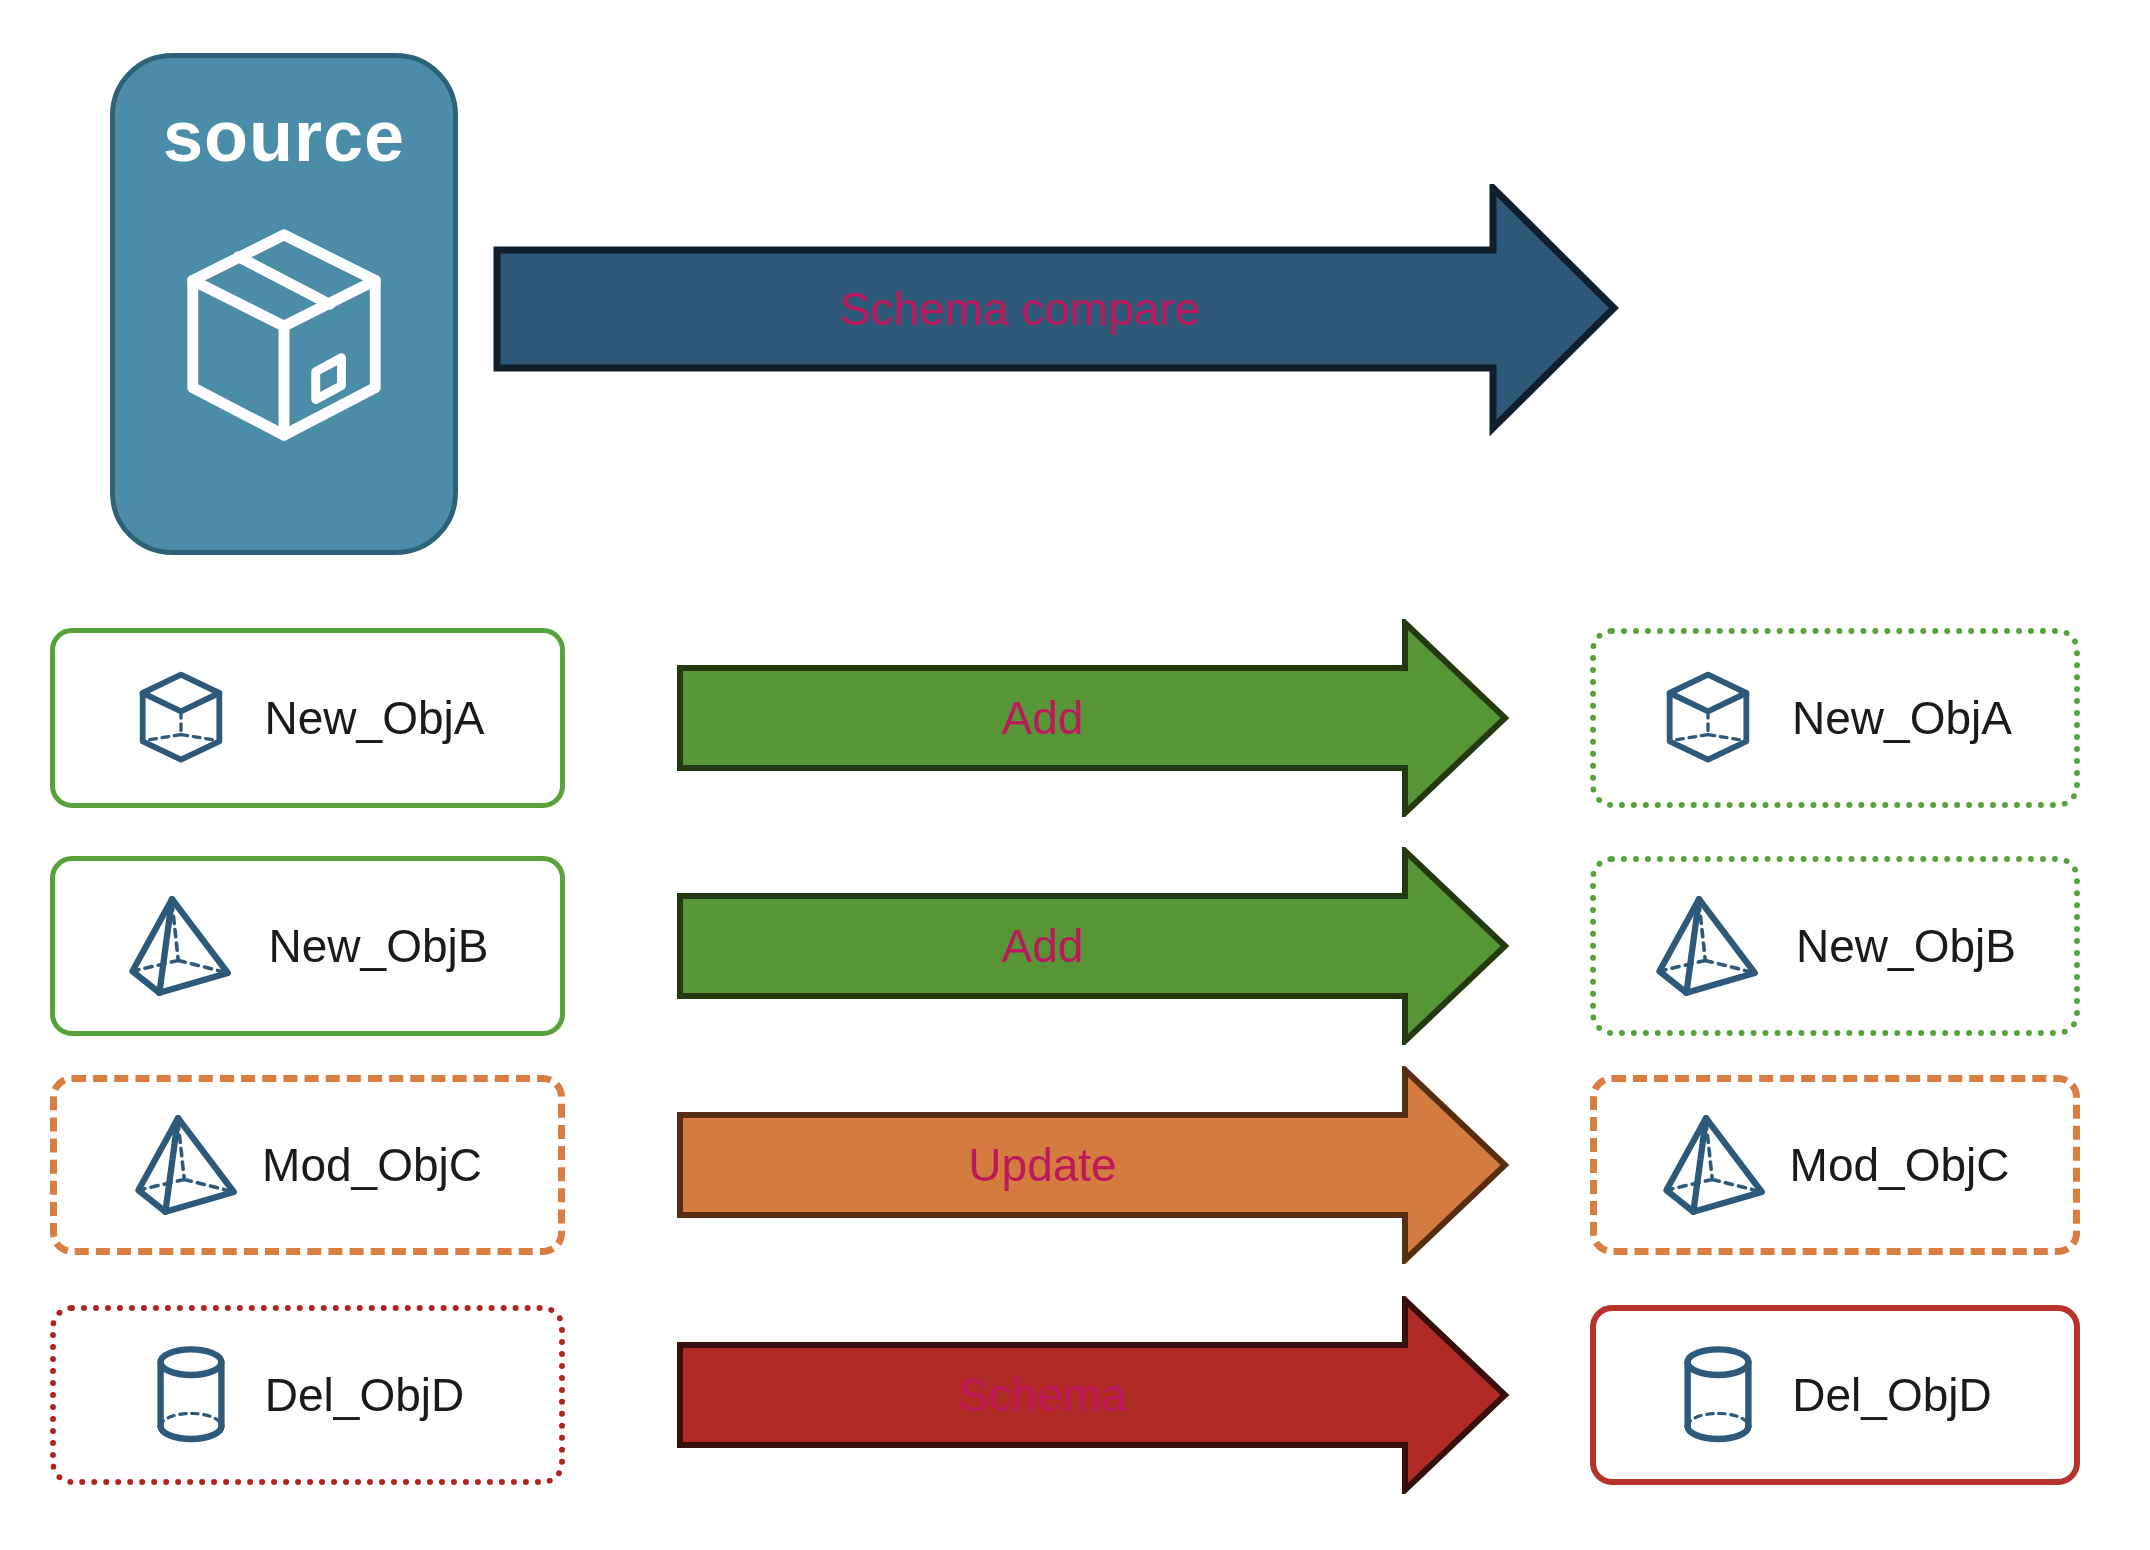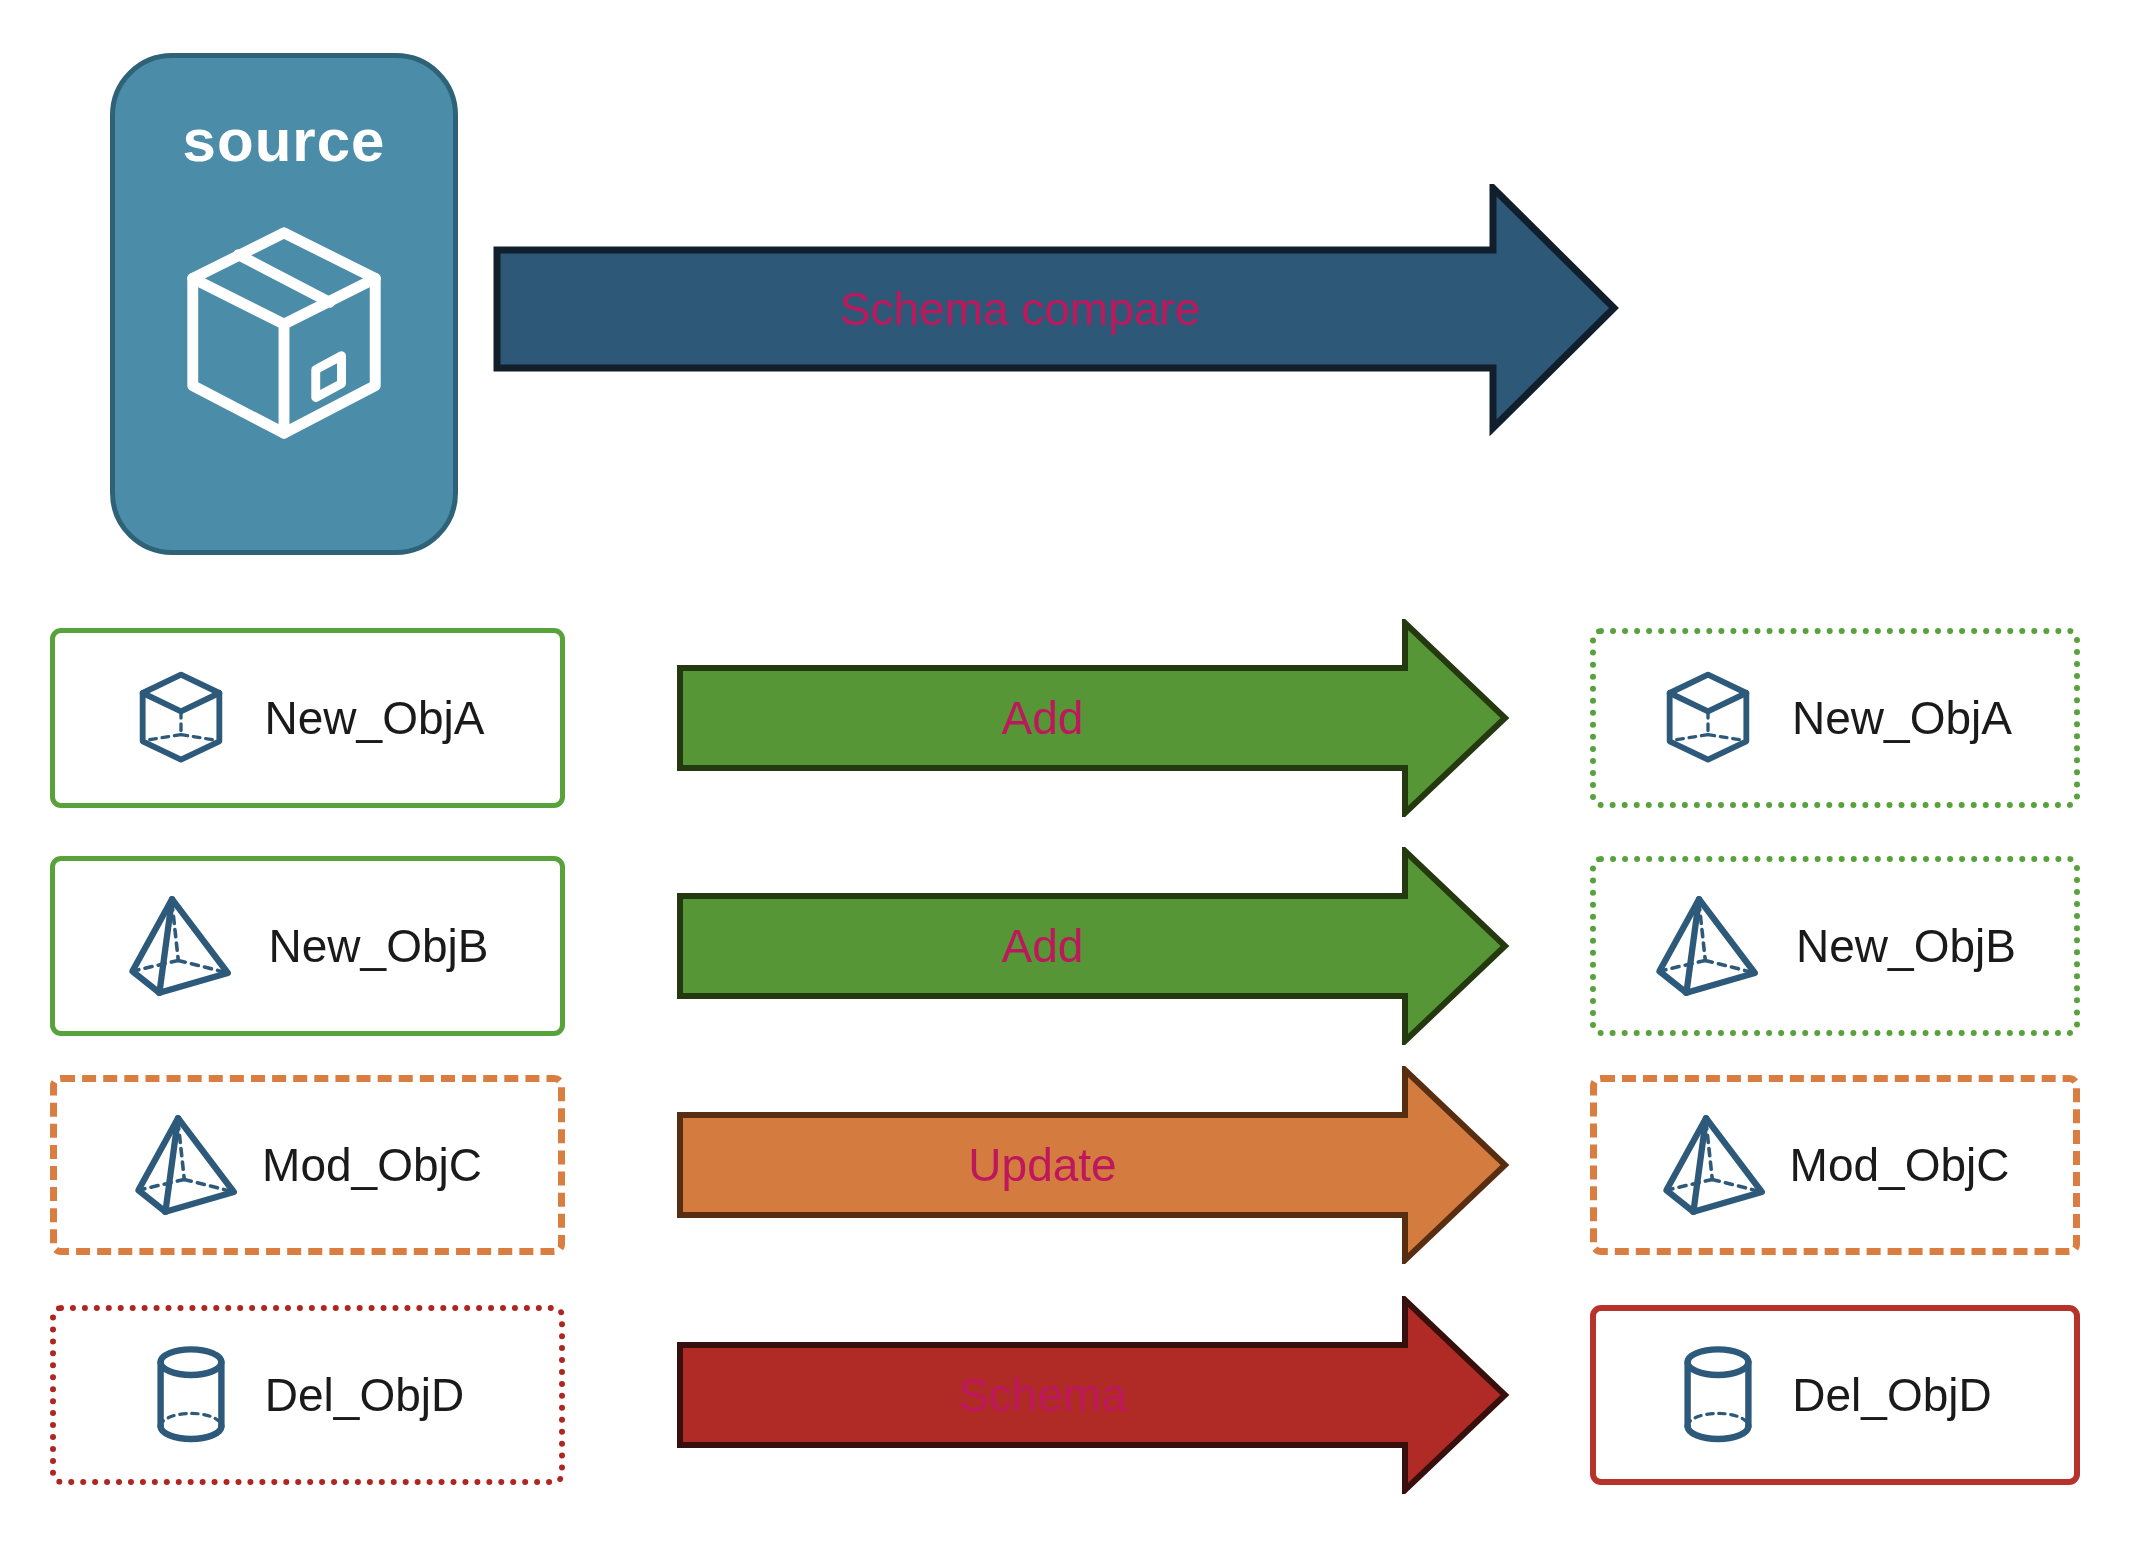--- a/index.html
+++ b/index.html
@@ -13,38 +13,38 @@
     --icon-blue:#2D5A7B; --icon-white:#FFFFFF; --text:#1A1A1A;
   }
   *{margin:0;padding:0;box-sizing:border-box;}
   html,body{background:#ffffff;}
   body{font-family:"Liberation Sans", sans-serif;}
   #canvas{position:relative;width:2150px;height:1550px;background:#ffffff;overflow:hidden;}
 
   
   .bigbox{position:absolute;background:var(--teal);border:5px solid var(--teal-border);
     border-radius:62px;display:flex;flex-direction:column;align-items:center;}
-  .bigbox .bigtitle{color:#ffffff;font-weight:700;font-size:60px;letter-spacing:1px;margin-top:48px;text-align:center;}
+  .bigbox .bigtitle{color:#ffffff;font-weight:700;font-size:72px;letter-spacing:1px;margin-top:37px;text-align:center;}
   #source-box{left:110px;top:53px;width:348px;height:502px;}
   #target-box{left:1658px;top:55px;width:382px;height:490px;}
   .bigicon{margin-top:38px;}
 
   
   .arrow-svg{position:absolute;}
   .arrow-main polygon{fill:var(--main-arrow);stroke:var(--main-arrow-stroke);stroke-width:7;}
   .arrow-green polygon{fill:var(--green-arrow);stroke:var(--green-arrow-stroke);stroke-width:6;}
   .arrow-orange polygon{fill:var(--orange-arrow);stroke:var(--orange-arrow-stroke);stroke-width:6;}
   .arrow-red polygon{fill:var(--red-arrow);stroke:var(--red-arrow-stroke);stroke-width:6;}
   .arrow-label{position:absolute;display:flex;align-items:center;justify-content:center;
     color:#be185d;font-size:46px;}
   #main-arrow-label{left:540px;top:250px;width:960px;height:118px;}
 
   
   .row{position:absolute;left:0;width:2150px;height:180px;}
-  .objbox{position:absolute;top:0;height:180px;background:#ffffff;border-radius:11px;
+  .objbox{position:absolute;top:0;height:180px;background:#ffffff;border-radius:22px;
     display:flex;align-items:center;justify-content:center;gap:34px;}
   .objbox.left{left:50px;width:515px;}
   .objbox.right{left:1590px;width:490px;}
   .b-green-solid{border:5px solid var(--green-border);}
   .b-green-dotted{border:6px dotted var(--green-border);}
   .b-orange-dashed{border:7px dashed var(--orange-border);gap:21px;}
   .b-red-dotted{border:6px dotted var(--red-border-dotted);}
   .b-red-solid{border:6px solid var(--red-border-solid);}
   .objlabel{color:var(--text);font-size:46px;}
   .row .arrow-svg{left:676px;top:-9px;}

